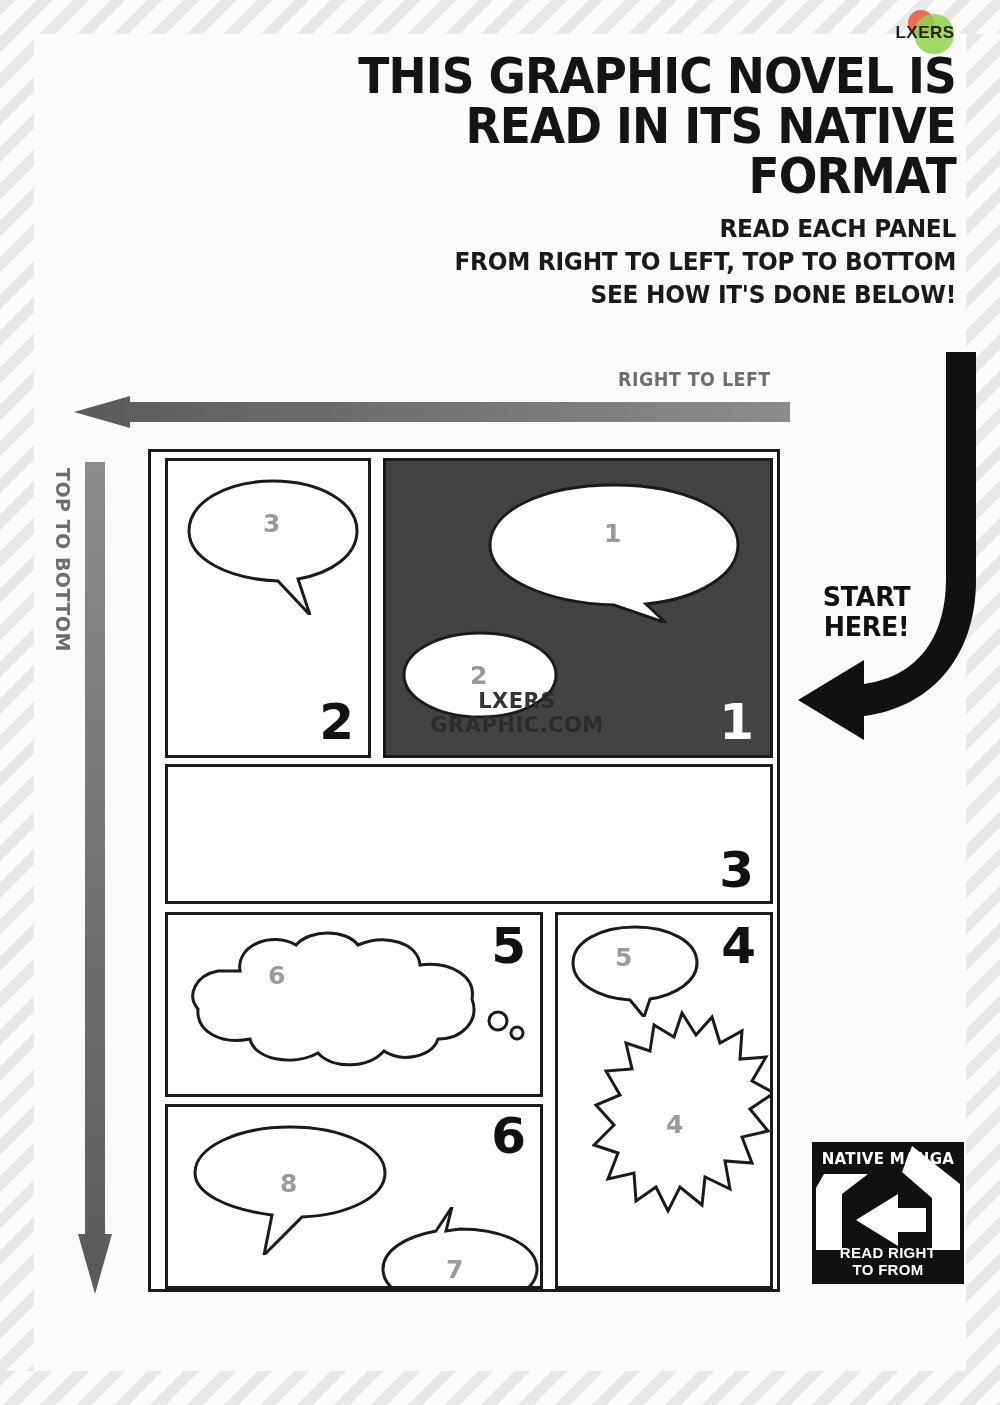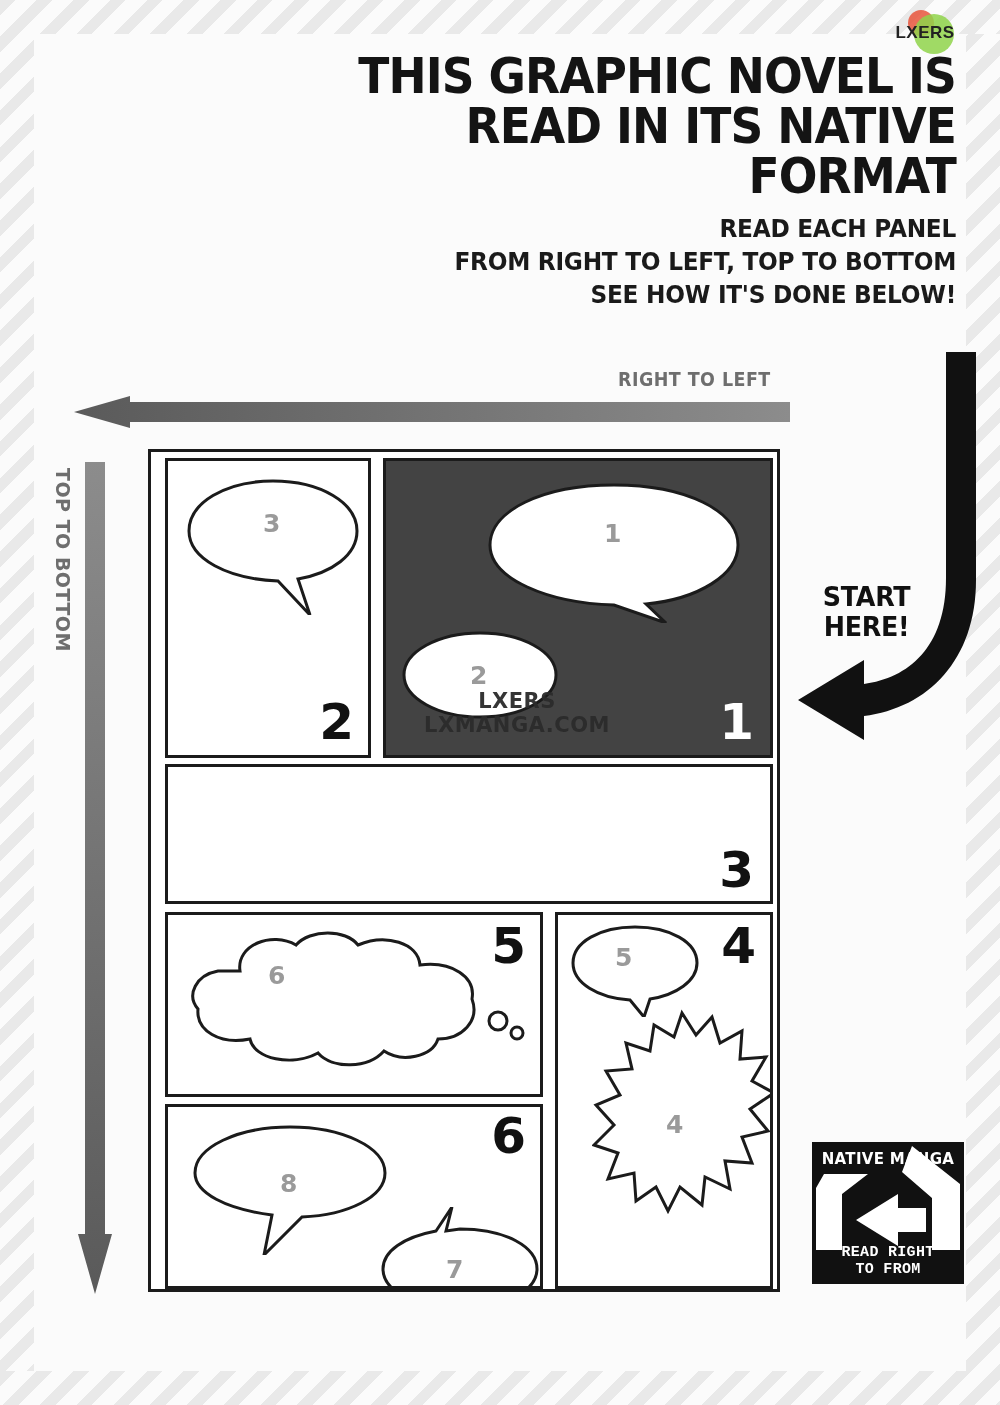--- a/index.html
+++ b/index.html
@@ -123,21 +123,21 @@
   .badge-inner{
     position:absolute;inset:0;background:#111;border:3px solid #111;box-sizing:border-box;
   }
   .badge-top{
     position:absolute;top:8px;left:0;width:100%;text-align:center;
     color:#fff;font-family:"DejaVu Sans", sans-serif;font-weight:bold;font-size:15px;
     letter-spacing:.3px;
   }
   .badge-bottom{
     position:absolute;bottom:6px;left:0;width:100%;text-align:center;
-    color:#fff;font-family:Liberation Mono, monospace;font-weight:bold;font-size:15px;
+    color:#fff;font-family:Liberation Sans, sans-serif;font-weight:bold;font-size:15px;
     line-height:1.1;letter-spacing:.3px;
   }
 </style>
 </head>
 <body>
 
 <div class="hatch hatch-left"></div>
 <div class="hatch hatch-right"></div>
 <div class="hatch hatch-top"></div>
 <div class="hatch hatch-bottom"></div>
@@ -197,21 +197,21 @@
     </svg>
     <div class="bub-num" style="left:218px;top:58px;">1</div>
 
     <svg style="position:absolute;left:14px;top:168px;width:160px;height:92px;" viewBox="0 0 160 92">
       <ellipse cx="80" cy="46" rx="76" ry="42" fill="#ffffff" stroke="#1b1b1b" stroke-width="3"></ellipse>
     </svg>
     <div class="bub-num" style="left:84px;top:200px;">2</div>
 
     <div class="watermark" style="left:16px;top:228px;width:230px;">
       <span>LXERS</span><br>
-      <span>LXMANGA.COM</span>
+      <span>GRAPHIC.COM</span>
     </div>
 
     <div class="pnum light" style="right:16px;bottom:8px;">1</div>
   </div>
 
   <div class="panel" style="left:14px;top:6px;width:206px;height:300px;">
     <svg style="position:absolute;left:18px;top:18px;width:174px;height:136px;" viewBox="0 0 174 136">
       <path d="M87 2 C135 2 171 24 171 52 C171 76 146 94 112 100 L124 136 L92 102 C42 100 3 80 3 52 C3 24 39 2 87 2 Z" fill="#ffffff" stroke="#1b1b1b" stroke-width="3"></path>
     </svg>
     <div class="bub-num" style="left:95px;top:48px;">3</div>

